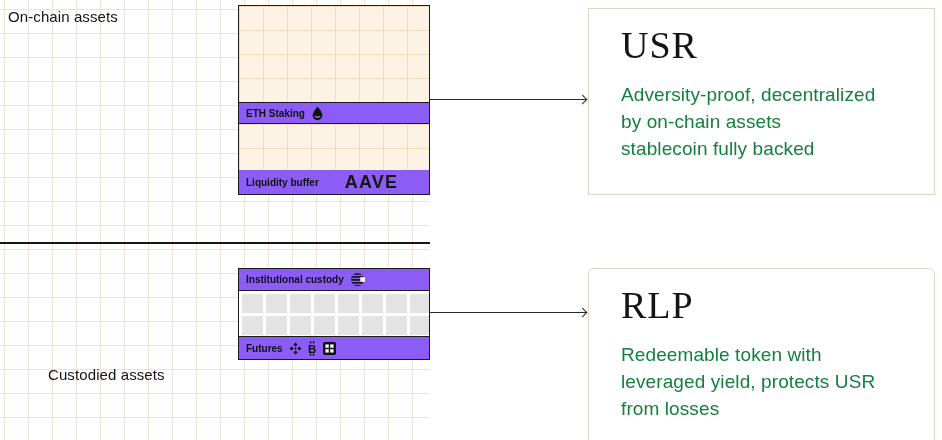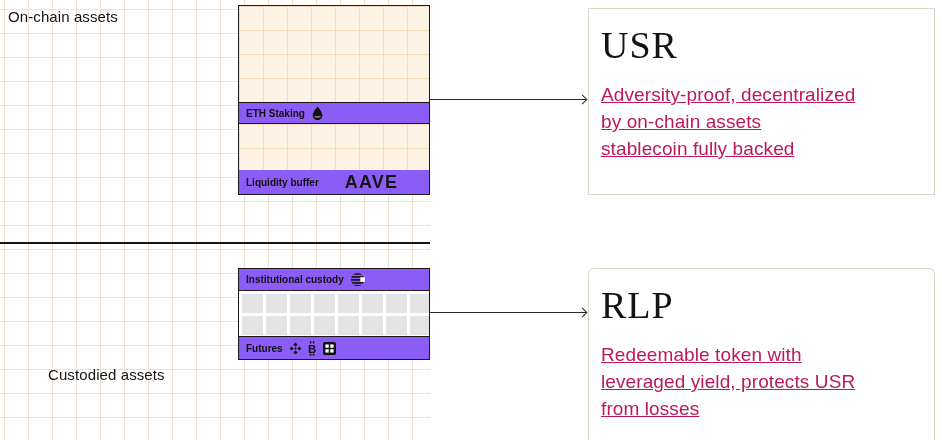--- a/index.html
+++ b/index.html
@@ -67,29 +67,29 @@
   .arrow-1{left:430px;top:99px;width:156px;}
   .arrow-2{left:430px;top:312px;width:156px;}
   .arrow-head{
     position:absolute;right:0;top:-4.3px;width:7px;height:7px;
     border-top:1.5px solid #2a2a2a;border-right:1.5px solid #2a2a2a;
     transform:rotate(45deg);box-sizing:border-box;
   }
   
   .card{
     position:absolute;left:588px;width:347px;background:#fff;
-    border:1px solid #ddd3c6;box-sizing:border-box;padding:16px 12px;
+    border:1px solid #ddd3c6;box-sizing:border-box;padding:16px 32px;
   }
   .card-usr{top:8px;height:187px;}
   .card-rlp{top:268px;height:196px;border-radius:6px;}
   .card-title{
     font-family:"Liberation Serif",serif;font-weight:400;font-size:38px;
     letter-spacing:1px;color:#141414;margin:0 0 14px 0;line-height:1.1;
   }
-  .card-text{font-size:19px;line-height:27px;color:#be185d;letter-spacing:.1px;text-decoration:underline;}
+  .card-text{font-size:19px;line-height:27px;color:#15803d;letter-spacing:.1px;}
 </style>
 </head>
 <body>
 
 <div class="canvas">
 
   <div class="grid-area">
     <div class="field-label onchain">On-chain assets</div>
     <div class="field-label custodied">Custodied assets</div>
     <div class="divider"></div>

